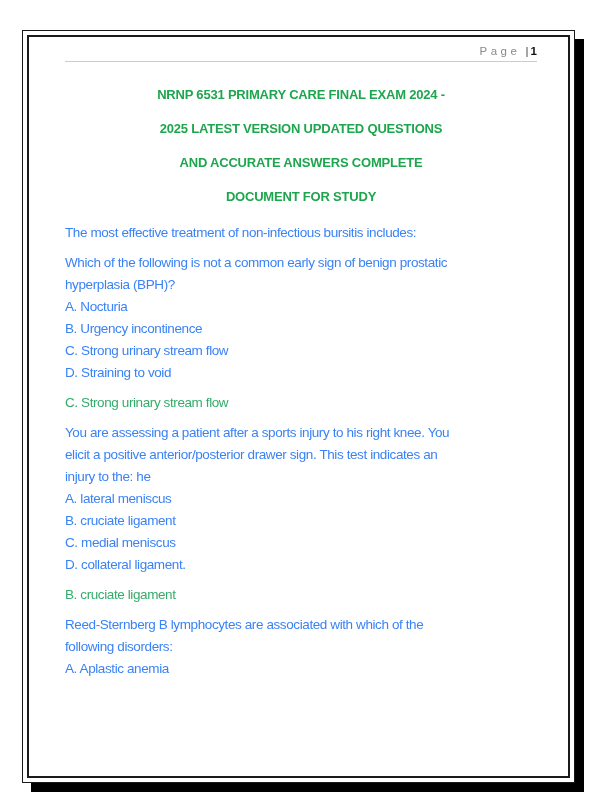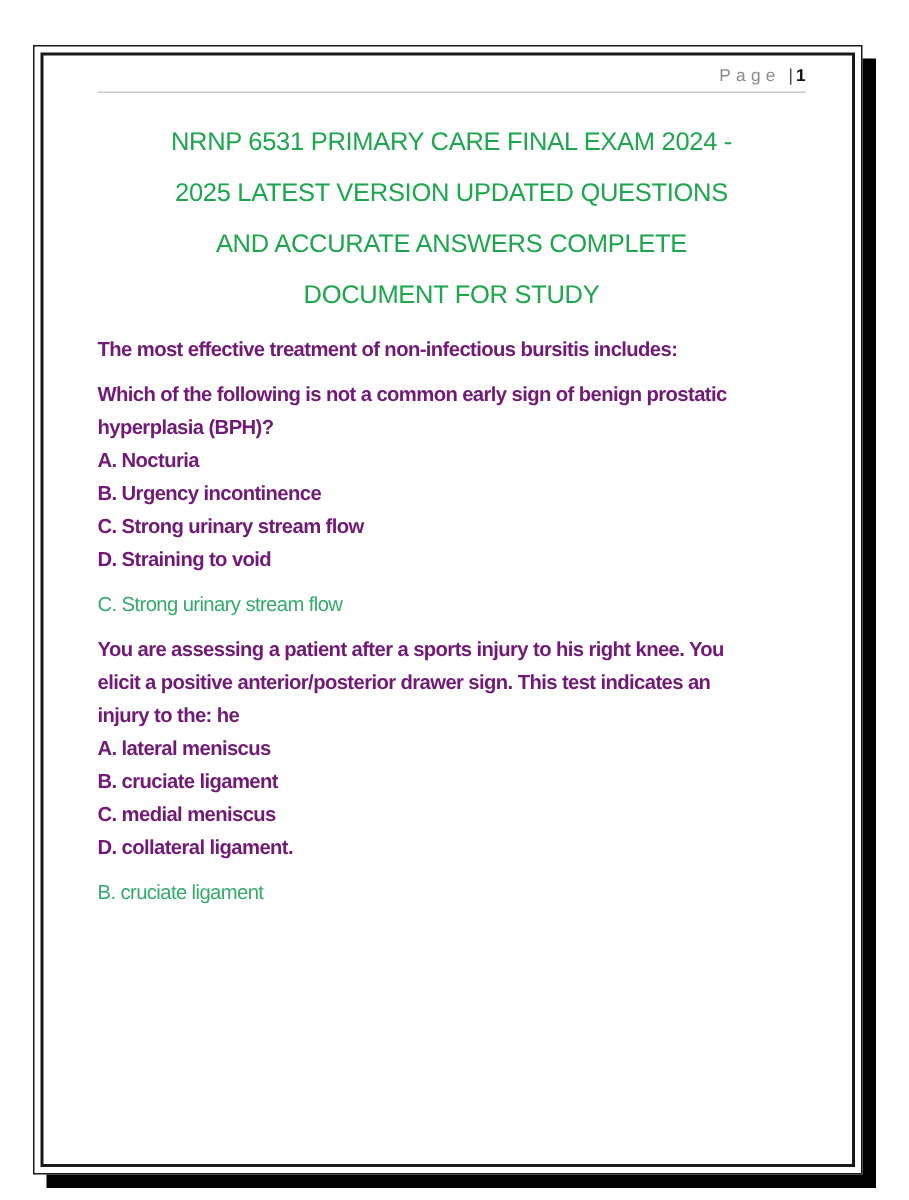--- a/index.html
+++ b/index.html
@@ -33,35 +33,35 @@
   .pg-label {
     color: var(--header-gray, #8a8a8a);
     letter-spacing: 3.5px;
   }
   .pg-sep { color: #444444; margin-left: 2px; }
   .pg-num { color: #111111; font-weight: bold; margin-left: 2px; }
   .title {
     margin-top: 16px;
     text-align: center;
     color: var(--title-green, #1ea64e);
-    font-size: 17px;
-    font-weight: normal;
+    font-size: 13px;
+    font-weight: bold;
     line-height: 34px;
     letter-spacing: -0.2px;
   }
   .body-col {
     margin-top: 2px;
     font-size: 13.5px;
     line-height: 22px;
     letter-spacing: -0.4px;
   }
   .question {
     margin: 8px 0;
-    font-weight: bold;
-    color: #701a75;
+    font-weight: normal;
+    color: #3b82f6;
   }
   .answer {
     margin: 8px 0;
     font-weight: normal;
     color: var(--answer-green, #35ab6b);
   }
 </style>
 </head>
 <body>
 
@@ -74,16 +74,17 @@
     </div>
 
     <h1 class="title">NRNP 6531 PRIMARY CARE FINAL EXAM 2024 -<br>2025 LATEST VERSION UPDATED QUESTIONS<br>AND ACCURATE ANSWERS COMPLETE<br>DOCUMENT FOR STUDY</h1>
 
     <div class="body-col">
         <p class="question">The most effective treatment of non-infectious bursitis includes:</p>
         <p class="question">Which of the following is not a common early sign of benign prostatic<br>hyperplasia (BPH)?<br>A. Nocturia<br>B. Urgency incontinence<br>C. Strong urinary stream flow<br>D. Straining to void</p>
         <p class="answer">C. Strong urinary stream flow</p>
         <p class="question">You are assessing a patient after a sports injury to his right knee. You<br>elicit a positive anterior/posterior drawer sign. This test indicates an<br>injury to the: he<br>A. lateral meniscus<br>B. cruciate ligament<br>C. medial meniscus<br>D. collateral ligament.</p>
         <p class="answer">B. cruciate ligament</p>
+        <p class="question">Reed-Sternberg B lymphocytes are associated with which of the<br>following disorders:<br>A. Aplastic anemia</p>
       </div>
 
   </div>
 </div>
 
 </body></html>

